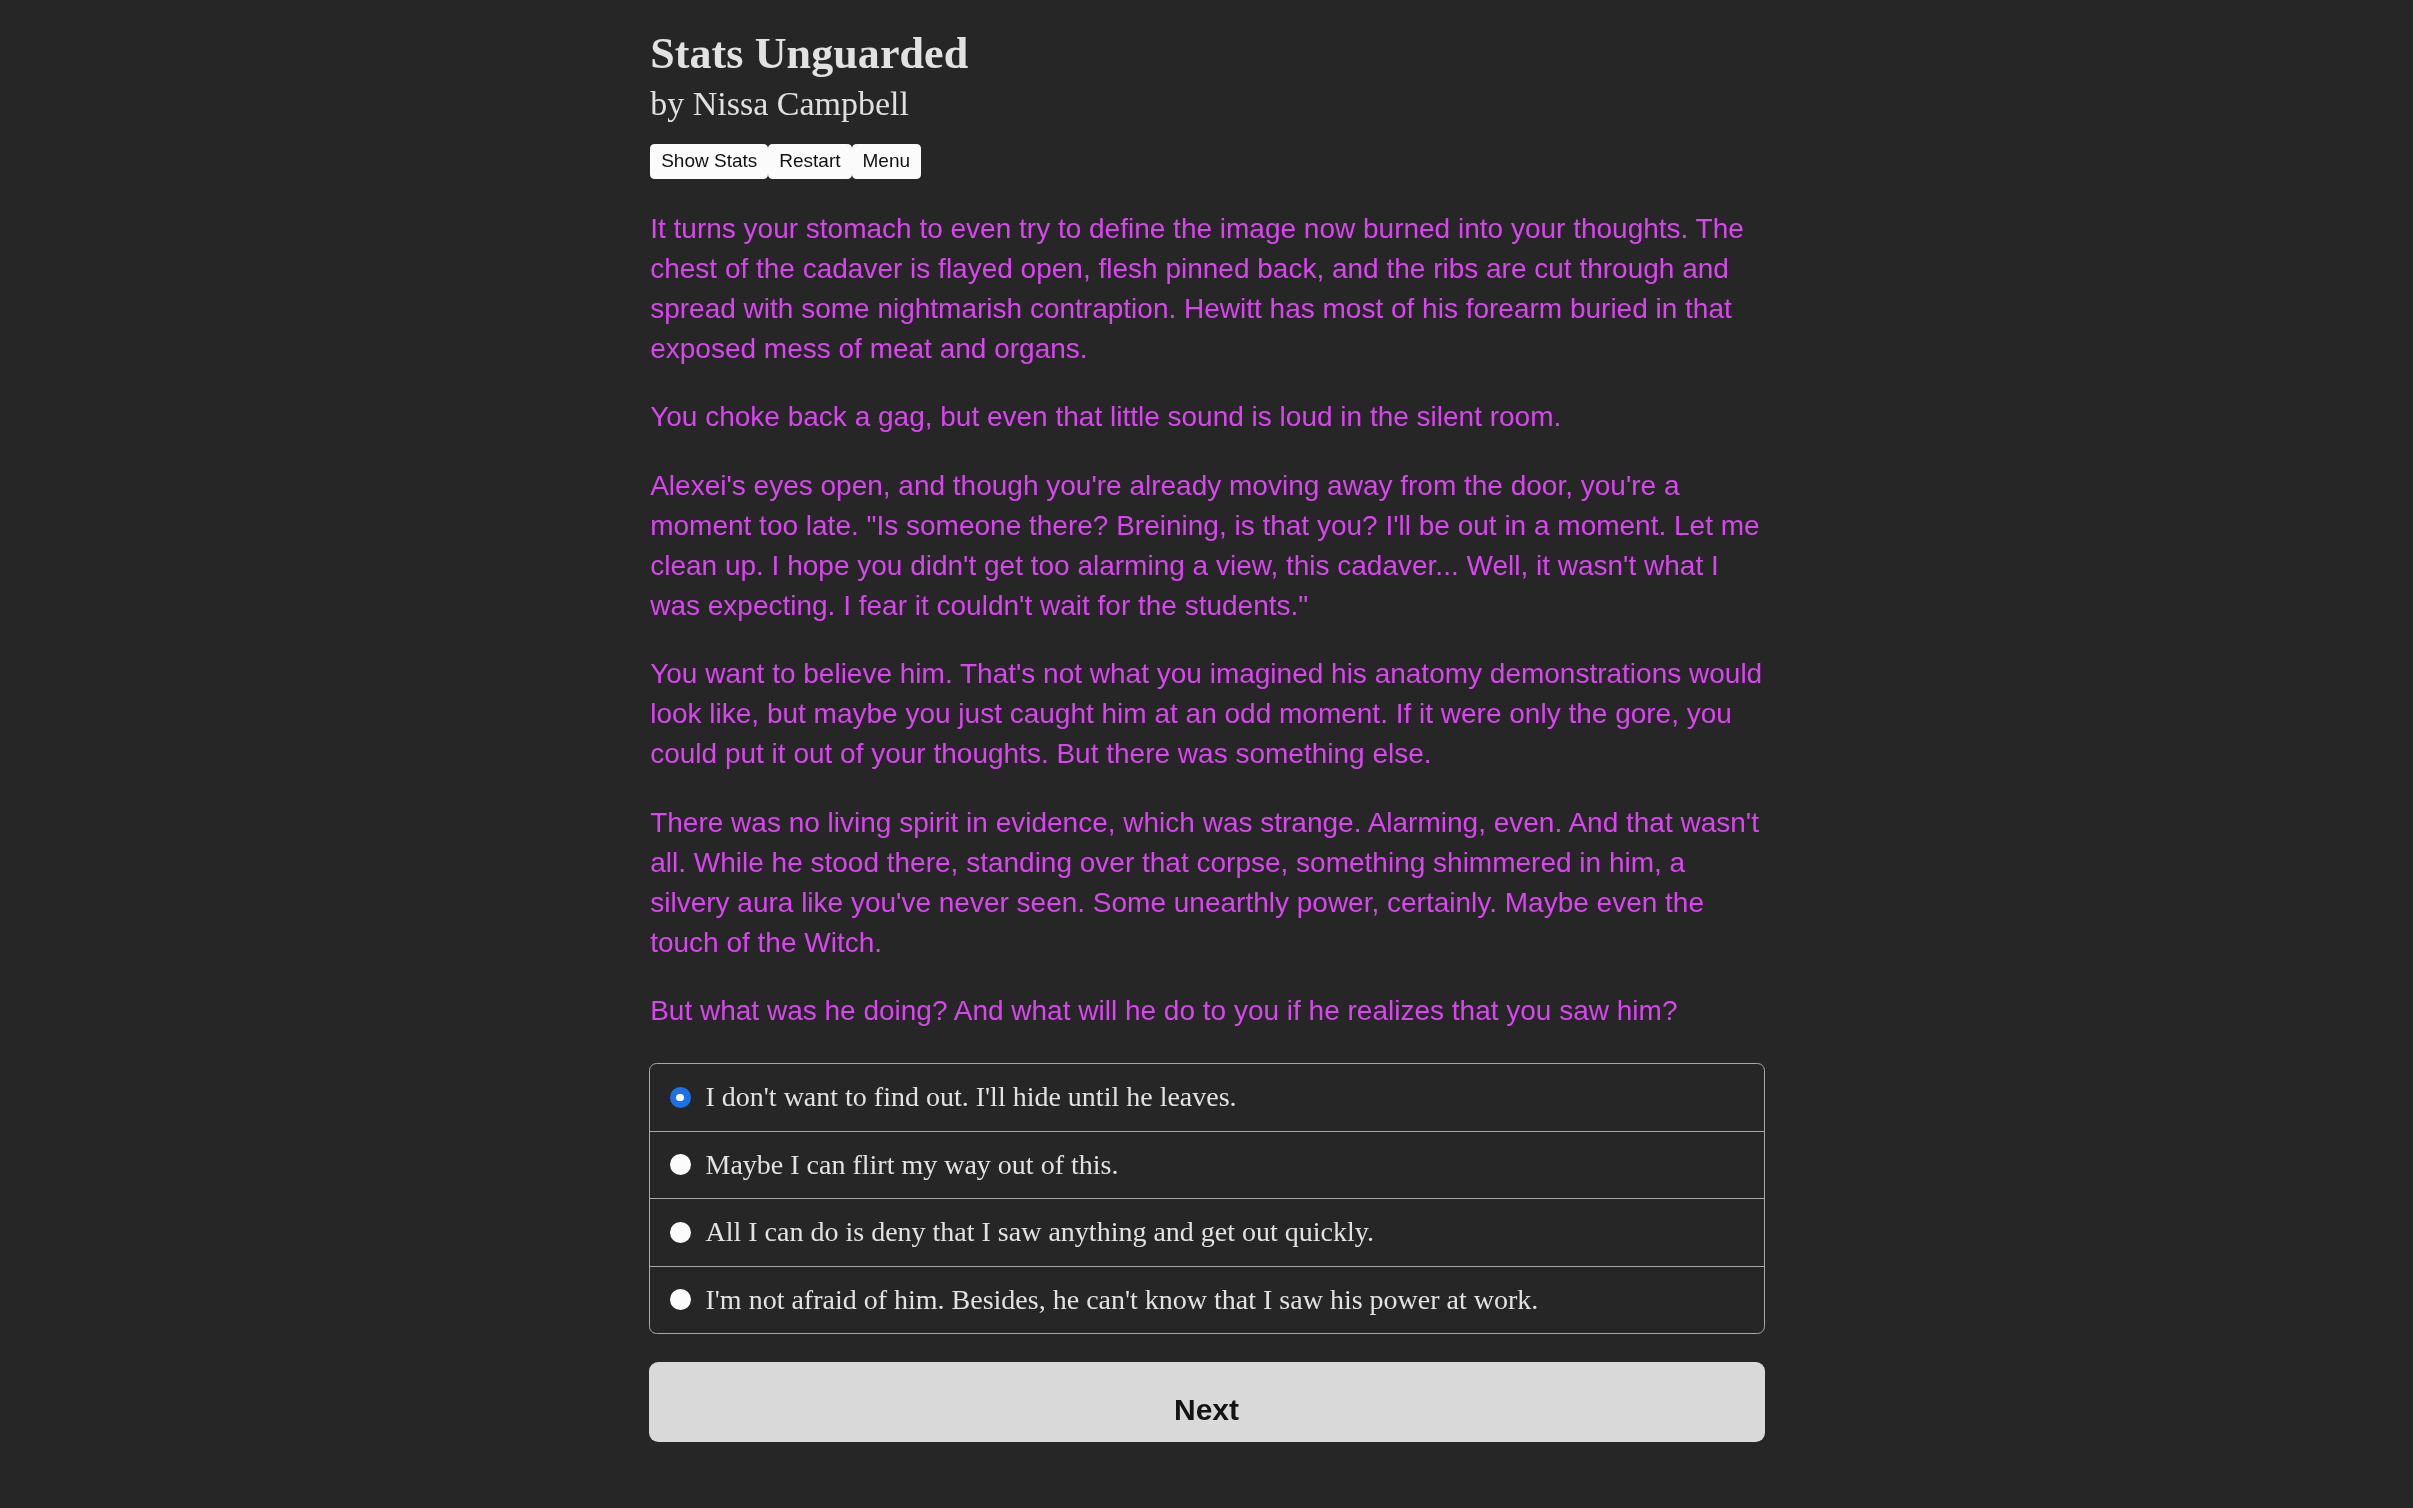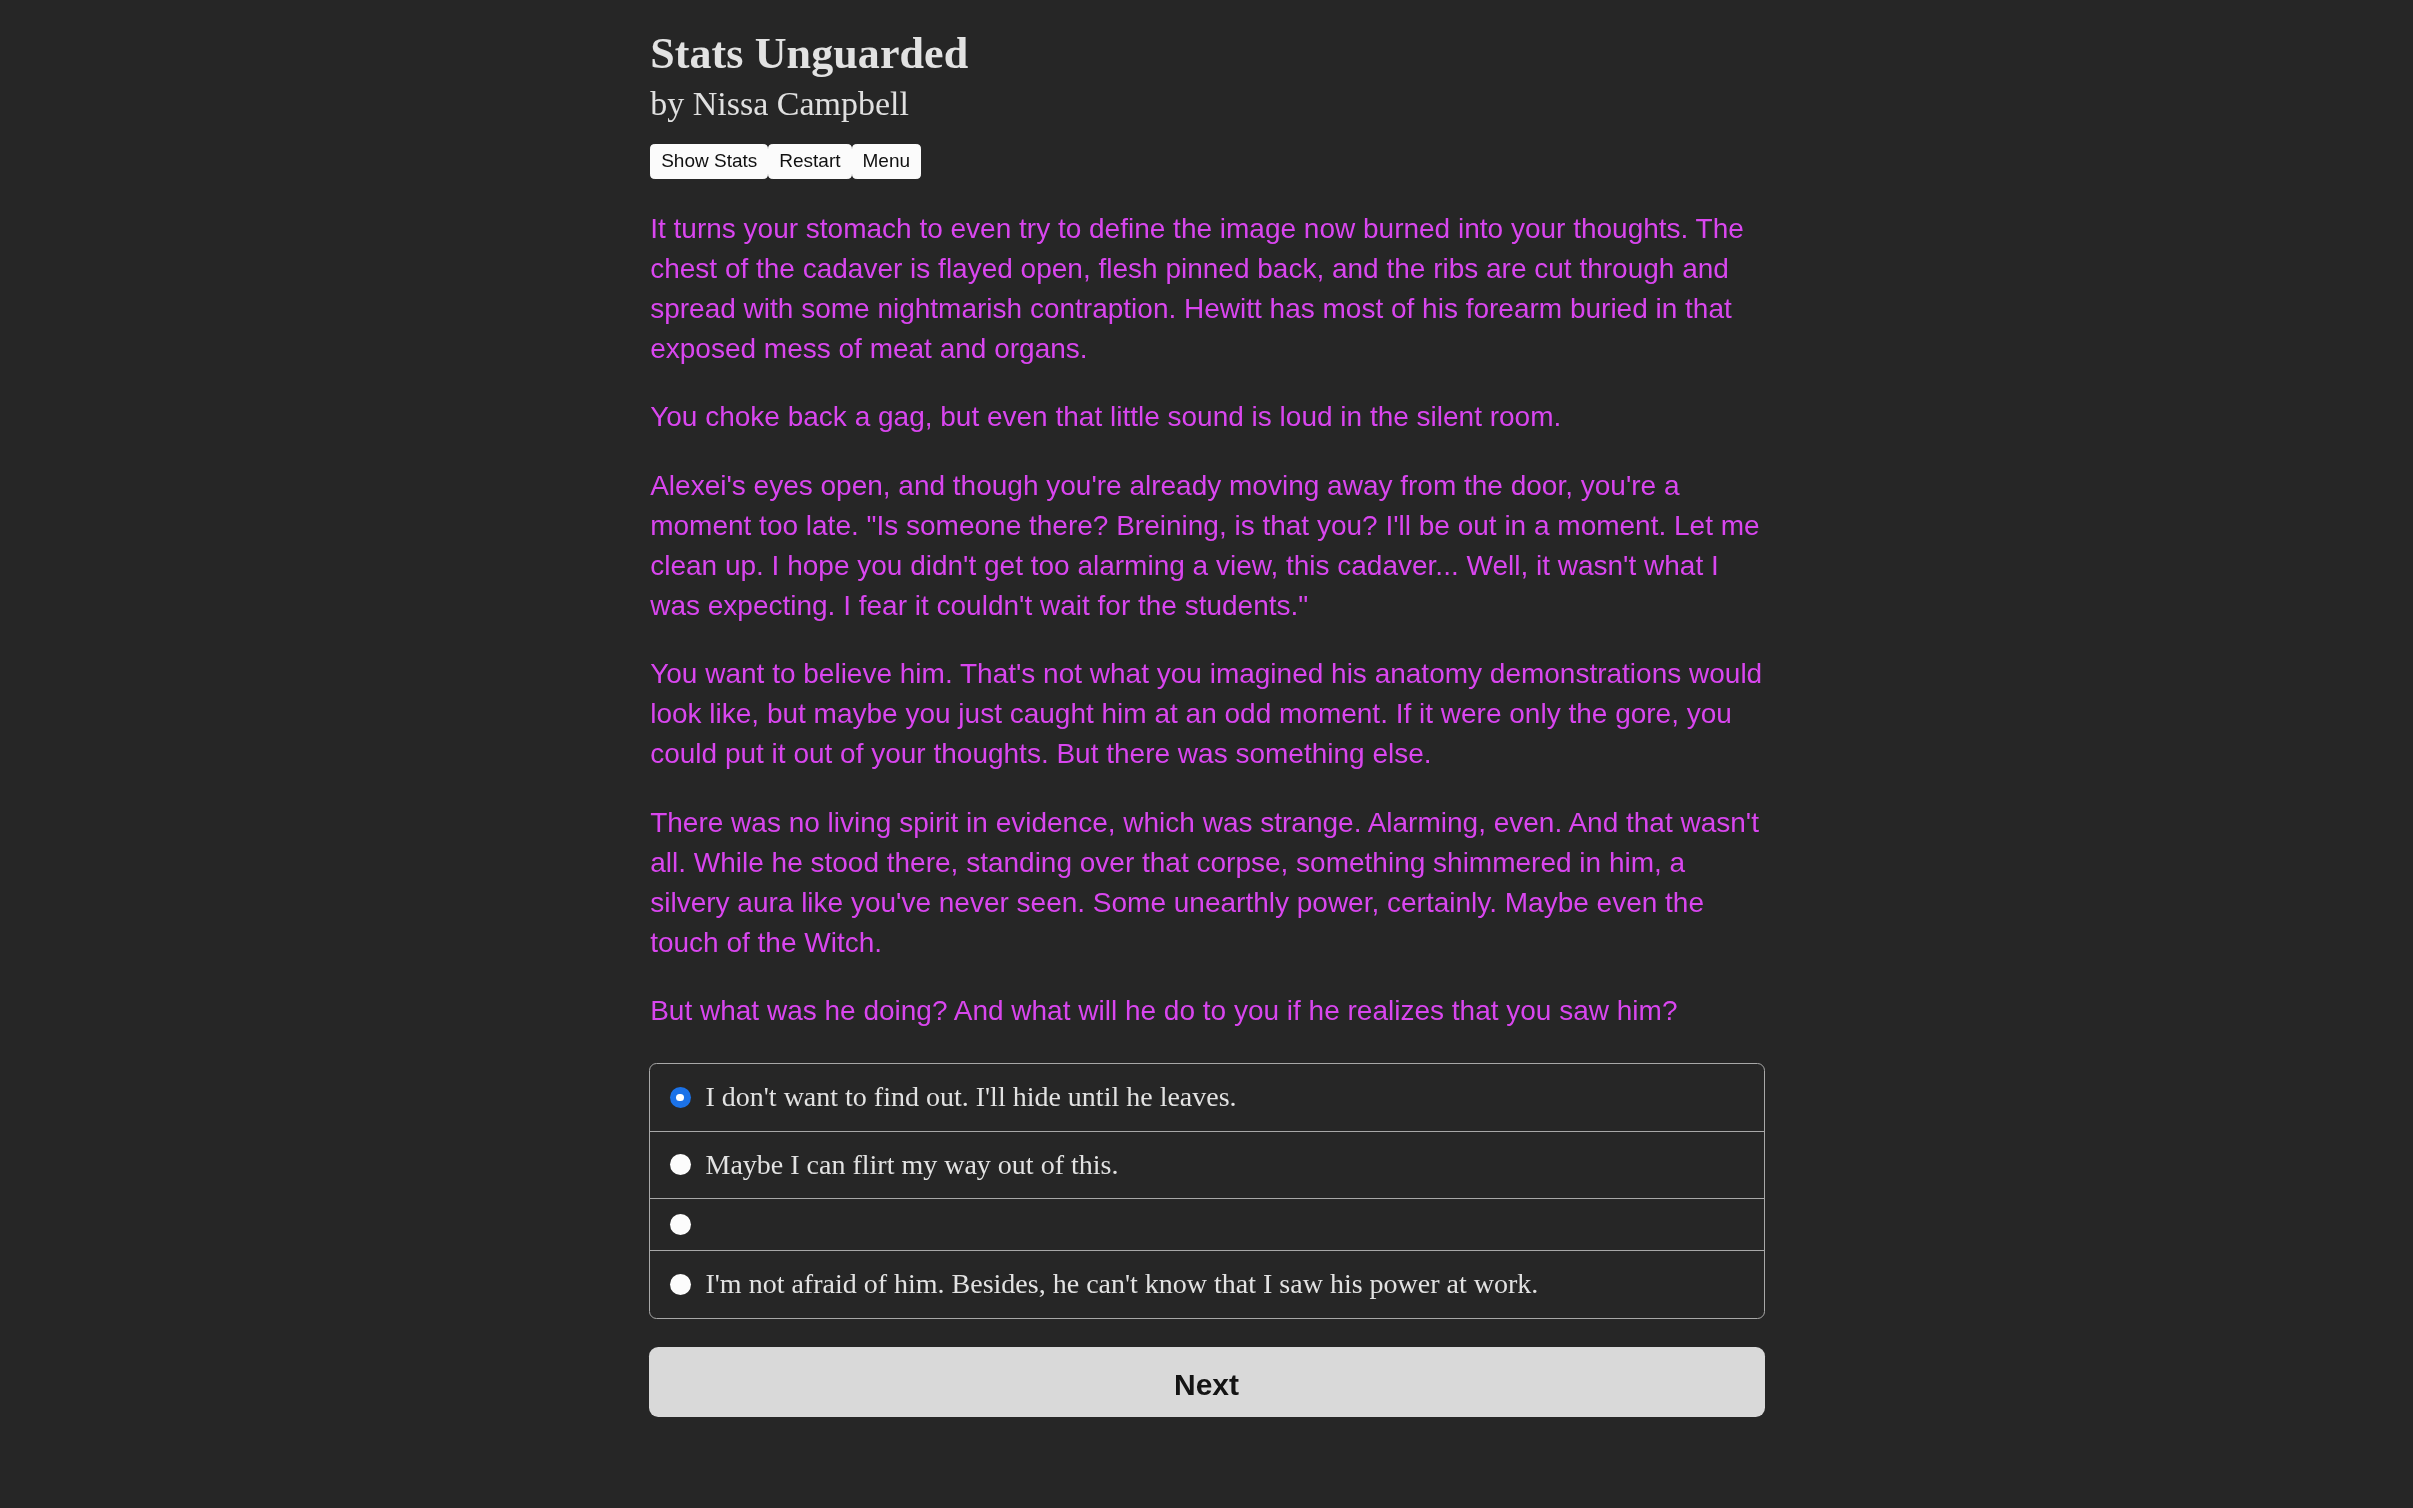--- a/index.html
+++ b/index.html
@@ -141,21 +141,21 @@
   }
 
   
   .next-button {
     display: block;
     width: 100%;
     margin-top: 28.5px;
     background: #d9d9d9;
     border: none;
     border-radius: 9.2px;
-    padding: 21px 0 15px 0;
+    padding: 31px 0 15px 0;
     font-family: "Liberation Sans", "DejaVu Sans", sans-serif;
     font-size: 30px;
     font-weight: 700;
     color: #141414;
     text-align: center;
     cursor: pointer;
     box-sizing: border-box;
   }
 </style>
 </head>
@@ -187,20 +187,21 @@
         <div class="choice-row">
           <span class="radio checked"></span>
           <span class="choice-label">I don't want to find out. I'll hide until he leaves.</span>
         </div>
         <div class="choice-row">
           <span class="radio"></span>
           <span class="choice-label">Maybe I can flirt my way out of this.</span>
         </div>
         <div class="choice-row">
           <span class="radio"></span>
+          <span class="choice-label">All I can do is deny that I saw anything and get out quickly.</span>
         </div>
         <div class="choice-row">
           <span class="radio"></span>
           <span class="choice-label">I'm not afraid of him. Besides, he can't know that I saw his power at work.</span>
         </div>
       </div>
 
     <button class="next-button">Next</button>
 
   </div>

